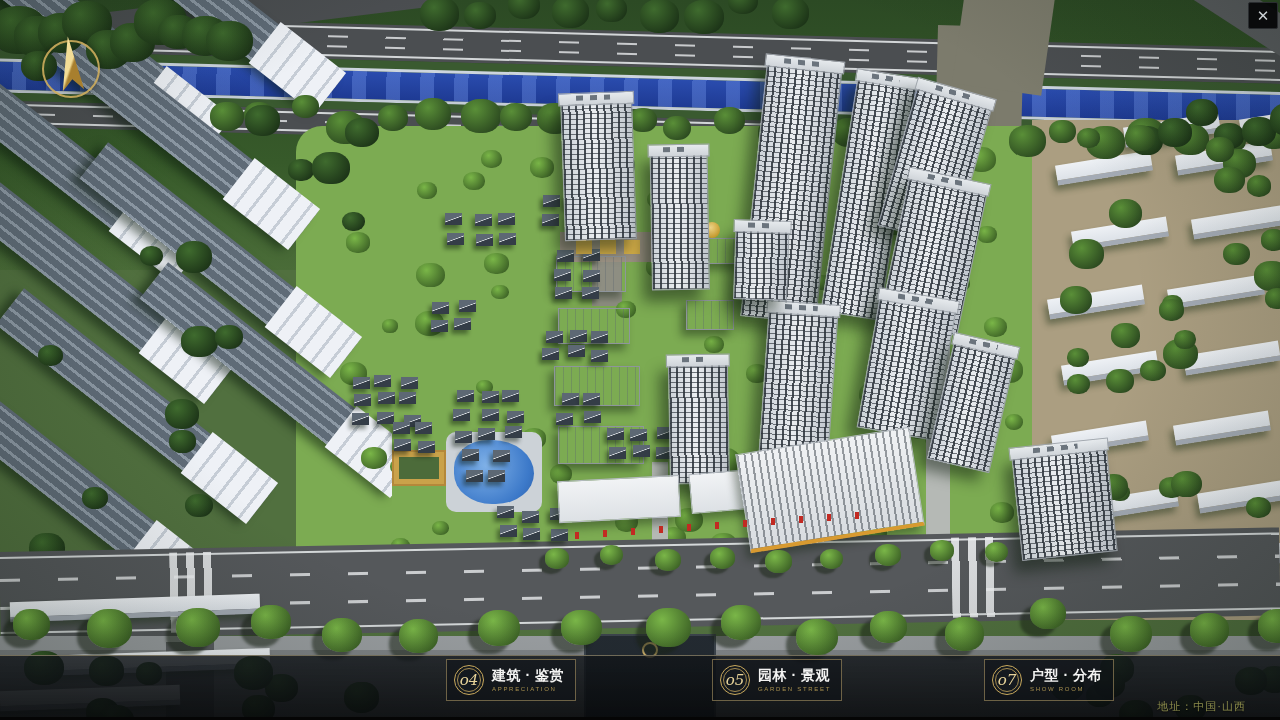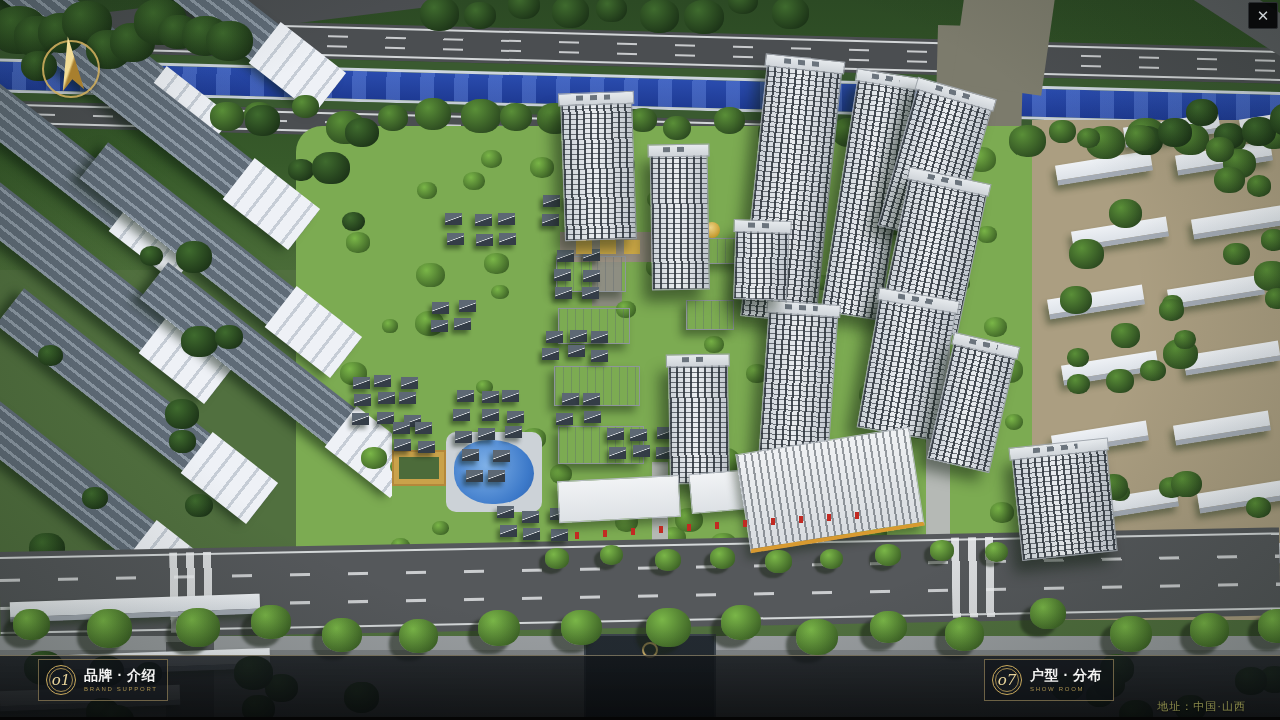--- a/index.html
+++ b/index.html
@@ -513,27 +513,36 @@
     </div>
 
   <div class="compass">
     <div class="ring"></div>
     <div class="needle"></div>
   </div>
 
   <button class="close-btn">✕</button>
 
   <div class="navbar">
-    <div class="nav-item" style="left:38px">
+    <div class="nav-item" style="left:446px">
       <span class="badge">
-          <i>o1</i>
+          <i>o4</i>
         </span>
       <span class="nav-text">
-        <b class="zh">品牌 · 介绍</b>
-        <em class="en">BRAND SUPPORT</em>
+        <b class="zh">建筑 · 鉴赏</b>
+        <em class="en">APPRECIATION</em>
+        </span>
+    </div>
+    <div class="nav-item" style="left:712px">
+      <span class="badge">
+          <i>o5</i>
+        </span>
+      <span class="nav-text">
+        <b class="zh">园林 · 景观</b>
+        <em class="en">GARDEN STREET</em>
         </span>
     </div>
     <div class="nav-item" style="left:984px">
       <span class="badge">
           <i>o7</i>
         </span>
       <span class="nav-text">
         <b class="zh">户型 · 分布</b>
         <em class="en">SHOW ROOM</em>
         </span>

